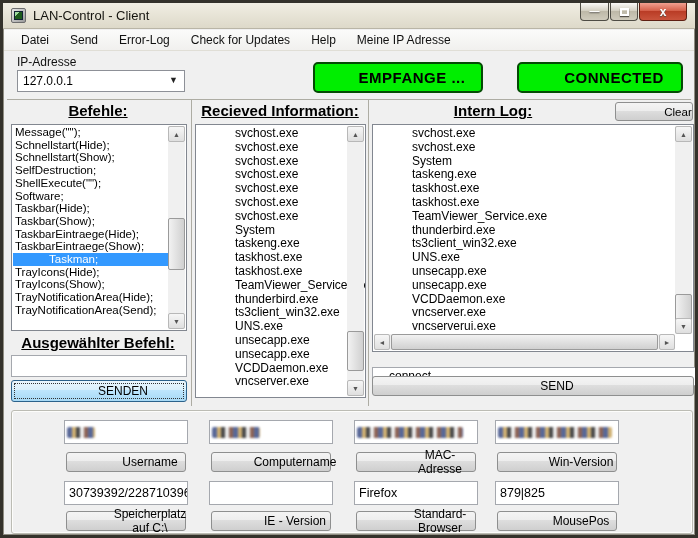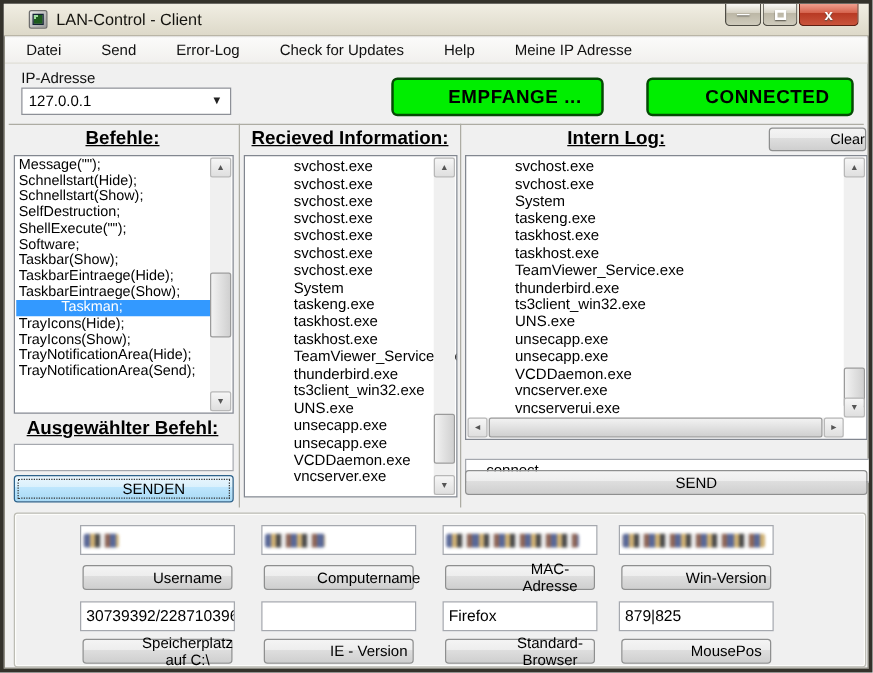--- a/index.html
+++ b/index.html
@@ -10,21 +10,21 @@
     border:3px solid #34322b;
     box-shadow: inset 0 0 0 1px #8f8d82;
     background:#f0f0f0; overflow:hidden;
   }
 
   
   .titlebar {
     position:absolute; left:0; top:0; right:0; height:26px;
     background:linear-gradient(#f1eee3,#ddd9c9);
     border-bottom:1px solid #b9b5a6;
-    display:flex; align-items:center; padding-left:20px;
+    display:flex; align-items:center; padding-left:8px;
   }
   .app-icon { width:15px; height:15px; margin-right:7px; position:relative;
     background:linear-gradient(135deg,#e8e8e8,#9a9a9a); border:1px solid #6d6d6d; border-radius:2px; }
   .app-icon .screen { position:absolute; left:2px; top:2px; right:2px; bottom:2px;
     background:linear-gradient(135deg,#9fdc9f 0 30%,#1d5c1d 30%); border:1px solid #123; }
   .title-text { font-size:13px; color:#15140f; }
 
   .win-controls { position:absolute; right:8px; top:0; display:flex; }
   .win-btn {
     height:18px; border:1px solid #4e4c44; border-top:none;
@@ -34,21 +34,21 @@
     font-size:10px; font-weight:bold; text-shadow:0 1px 1px #55524a; cursor:pointer;
   }
   .win-btn.min { width:29px; } .win-btn.max { width:28px; }
   .win-btn.close { width:48px; background:linear-gradient(#f0a090,#d4604a 45%,#b83a24 45%,#c9543c); border-color:#5e1f12; font-size:12px; }
   .max-glyph { width:9px; height:8px; border:2px solid #fff; box-shadow:0 1px 1px #55524a; }
 
   
   .menubar {
     position:absolute; left:1px; top:27px; right:1px; height:21px;
     background:linear-gradient(#fbfbfa,#f1f0ee); border-bottom:1px solid #e0ded6;
-    display:flex; align-items:center; padding-left:8px; gap:14px;
+    display:flex; align-items:center; padding-left:8px; gap:3px;
   }
   .menu-item { font-size:12px; color:#111; padding:2px 9px; cursor:default; }
 
   
   .ip-label { position:absolute; left:14px; top:52px; font-size:12px; color:#111; }
   .combo {
     position:absolute; left:14px; top:67px; width:168px; height:22px;
     background:#fff; border:1px solid #8d9097; display:flex; align-items:center;
     font-size:12px; padding-left:5px;
   }
@@ -197,20 +197,21 @@
       <div class="sb-btn up">▲</div>
       <div class="sb-thumb" style="top:92px;height:52px;"></div>
       <div class="sb-btn down">▼</div>
     </div>
   <div class="list-item">Message("");</div>
       <div class="list-item">Schnellstart(Hide);</div>
       <div class="list-item">Schnellstart(Show);</div>
       <div class="list-item">SelfDestruction;</div>
       <div class="list-item">ShellExecute("");</div>
       <div class="list-item">Software;</div>
+      <div class="list-item">Taskbar(Hide);</div>
       <div class="list-item">Taskbar(Show);</div>
       <div class="list-item">TaskbarEintraege(Hide);</div>
       <div class="list-item">TaskbarEintraege(Show);</div>
       <div class="list-item selected">Taskman;</div>
       <div class="list-item">TrayIcons(Hide);</div>
       <div class="list-item">TrayIcons(Show);</div>
       <div class="list-item">TrayNotificationArea(Hide);</div>
       <div class="list-item">TrayNotificationArea(Send);</div>
     </div>
 

